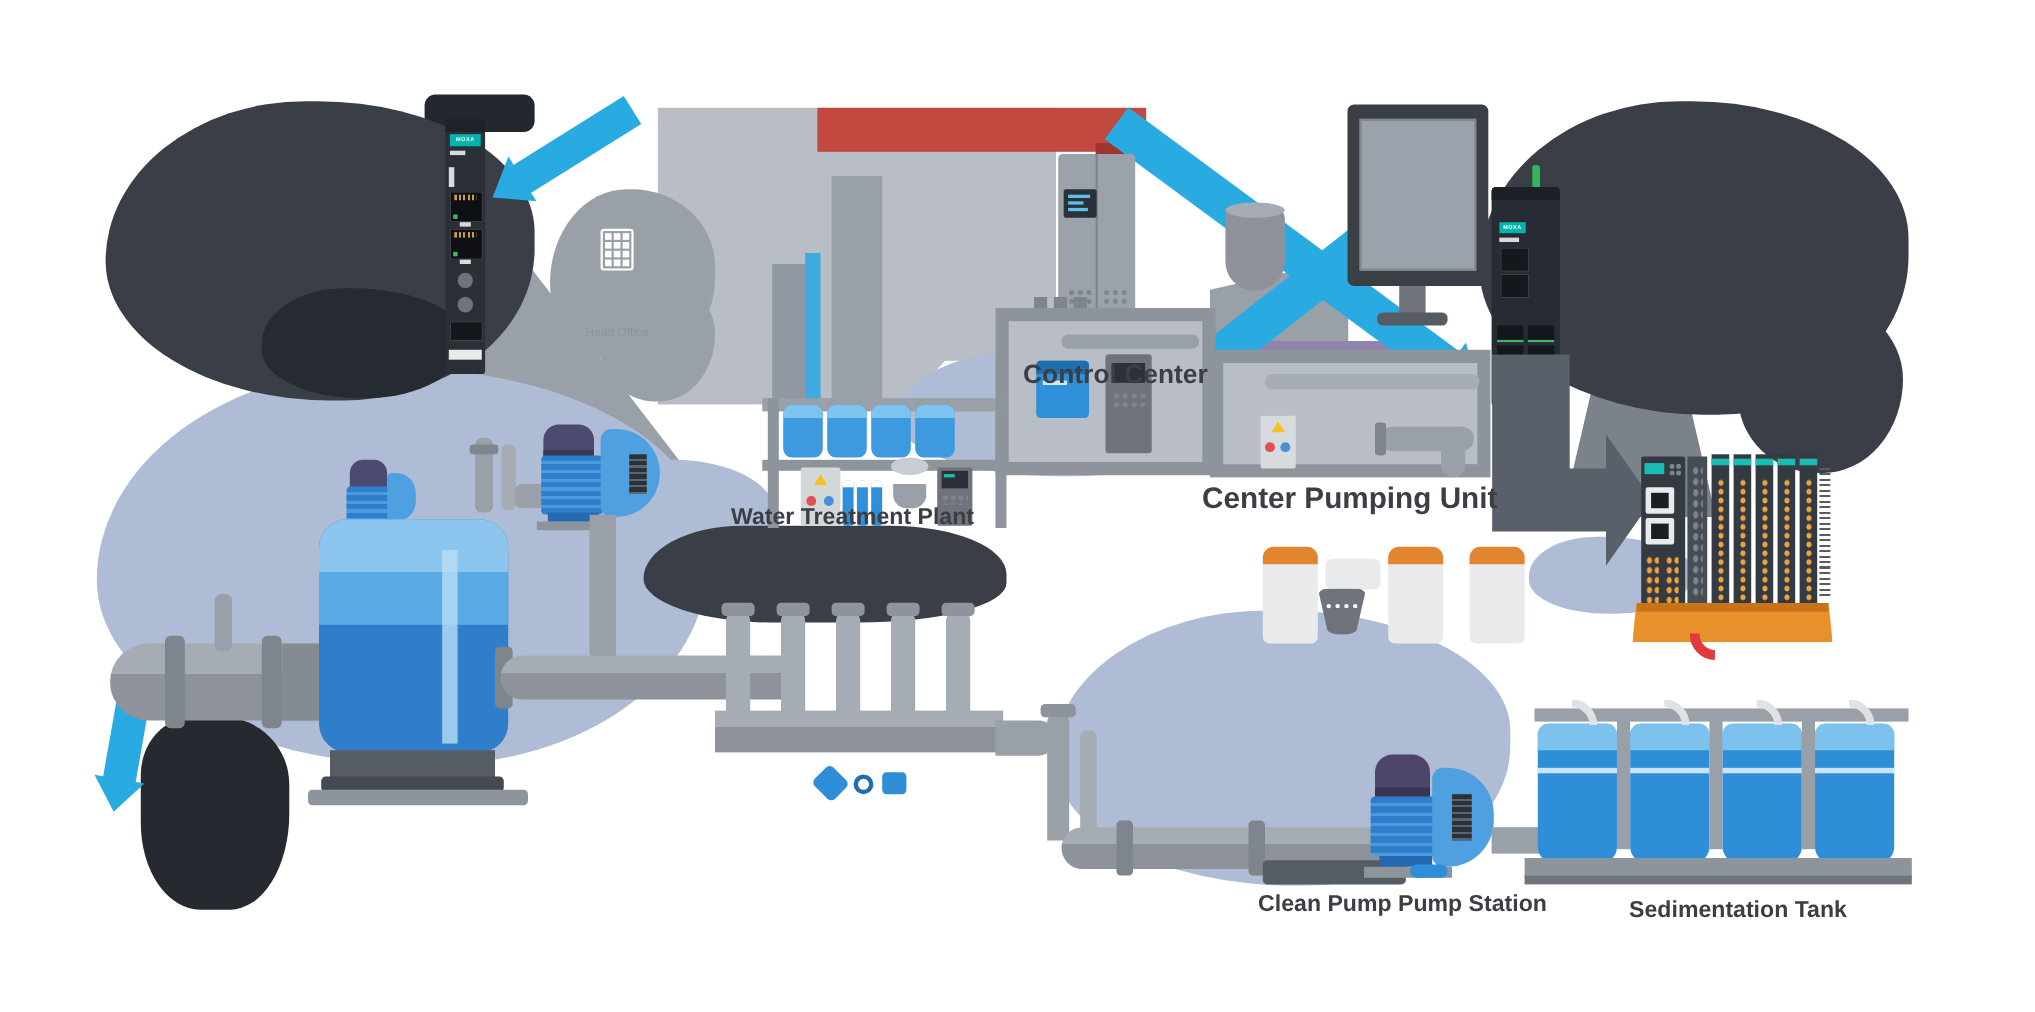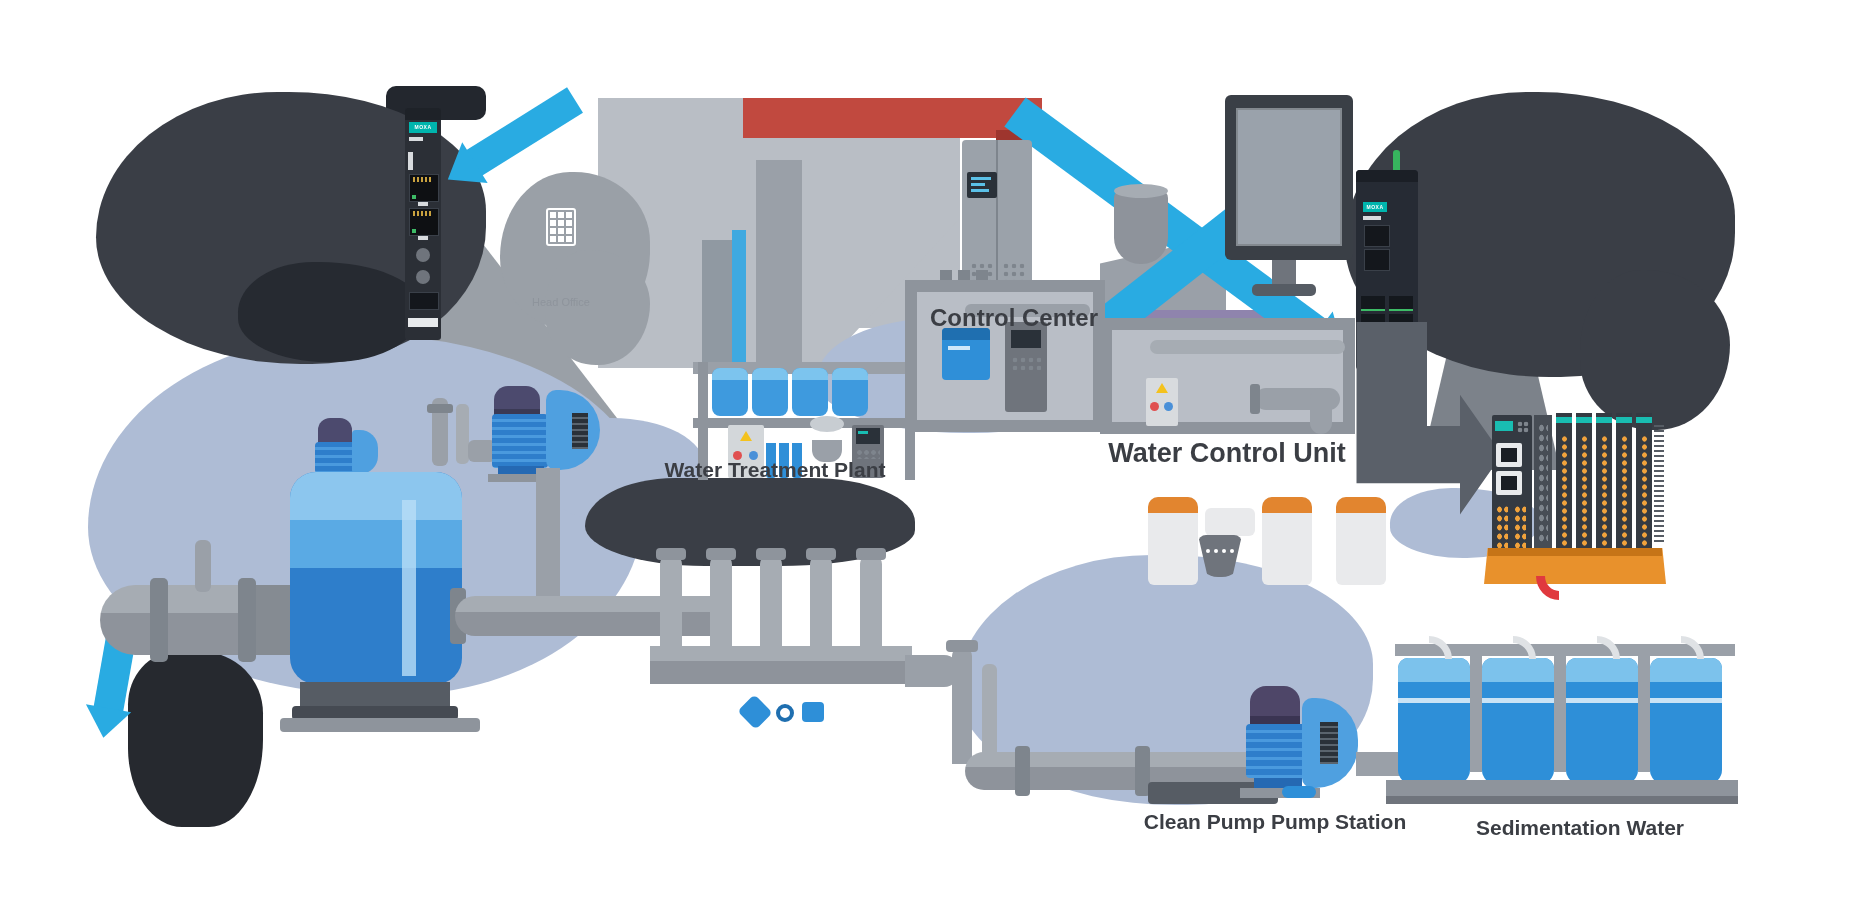--- a/index.html
+++ b/index.html
@@ -363,19 +363,19 @@
   <div class="abs" style="left:1638px;top:652px;width:12px;height:120px;background:#9aa0a8;"></div>
   <div class="abs" style="left:1650px;top:658px;width:72px;height:126px;background:#2e8fd8;border-radius:10px 10px 14px 14px;">
     <div style="position:absolute;left:0;top:0;width:72px;height:24px;background:#7cc2ec;border-radius:10px 10px 0 0;"></div>
     <div style="position:absolute;left:0;top:40px;width:72px;height:5px;background:rgba(255,255,255,.75);"></div>
   </div>
   <div class="abs" style="left:1658px;top:636px;width:46px;height:46px;border:7px solid #dfe2e5;border-radius:50%;box-sizing:border-box;clip-path:polygon(50% 0,100% 0,100% 50%,50% 50%);"></div>
   <div class="abs" style="left:1386px;top:780px;width:352px;height:18px;background:#8e949c;"></div>
   <div class="abs" style="left:1386px;top:796px;width:352px;height:8px;background:#6f747c;"></div>
 
   <div class="lbl" style="left:530px;top:296px;width:62px;font-size:11px;font-weight:normal;color:#8e949c;">Head Office</div>
-  <div class="lbl" style="left:904px;top:304px;width:220px;font-size:24px;">Control Center</div>
+  <div class="lbl" style="left:904px;top:327px;width:220px;font-size:24px;">Control Center</div>
   <div class="lbl" style="left:635px;top:458px;width:280px;font-size:21px;">Water Treatment Plant</div>
-  <div class="lbl" style="left:1072px;top:438px;width:310px;font-size:27px;">Water Control Unit</div>
+  <div class="lbl" style="left:1072px;top:438px;width:310px;font-size:27px;">Center Pumping Unit</div>
   <div class="lbl" style="left:1135px;top:810px;width:280px;font-size:21px;">Clean Pump Pump Station</div>
-  <div class="lbl" style="left:1460px;top:816px;width:240px;font-size:21px;">Sedimentation Water</div>
+  <div class="lbl" style="left:1460px;top:816px;width:240px;font-size:21px;">Sedimentation Tank</div>
 
 </div>
 
 </body></html>

